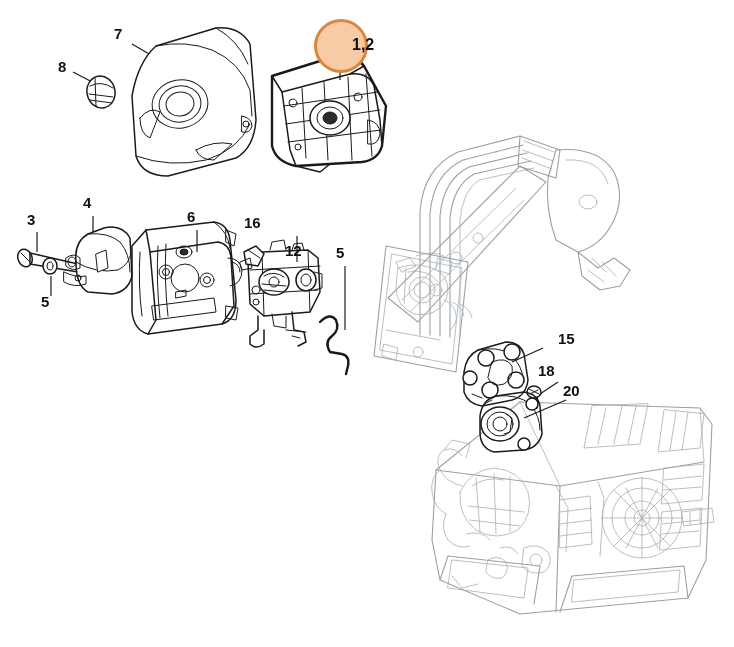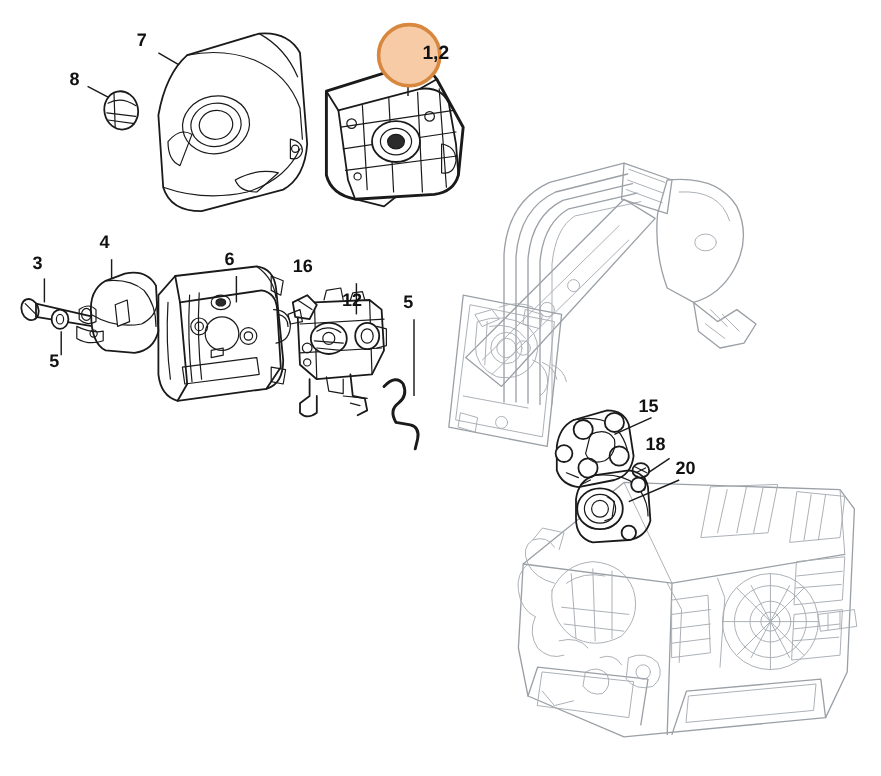--- a/index.html
+++ b/index.html
@@ -362,21 +362,21 @@
 
   <div class="lbl" style="left:58px;  top:59px;">8</div>
   <div class="lbl" style="left:114px; top:26px;">7</div>
   <div class="lbl" style="left:27px;  top:212px;">3</div>
   <div class="lbl" style="left:83px;  top:195px;">4</div>
   <div class="lbl" style="left:41px;  top:294px;">5</div>
   <div class="lbl" style="left:187px; top:209px;">6</div>
   <div class="lbl" style="left:244px; top:215px;">16</div>
   <div class="lbl" style="left:285px; top:215px;margin-top:28px;">12</div>
   <div class="lbl" style="left:336px; top:245px;">5</div>
-  <div class="lbl" style="left:532px; top:331px;text-align:center;">15</div>
+  <div class="lbl" style="left:558px; top:331px;text-align:center;">15</div>
   <div class="lbl" style="left:538px; top:363px;">18</div>
   <div class="lbl" style="left:563px; top:383px;">20</div>
 
   <div class="hl-wrap" style="left:314px; top:19px; width:54px; height:54px;">
     <div class="hl-circle" style="left:0; top:0; width:54px; height:54px;"></div>
     <div class="hl-text" style="left:12px; top:18px; width:36px;">1,2</div>
   </div>
 
 </div>
 

